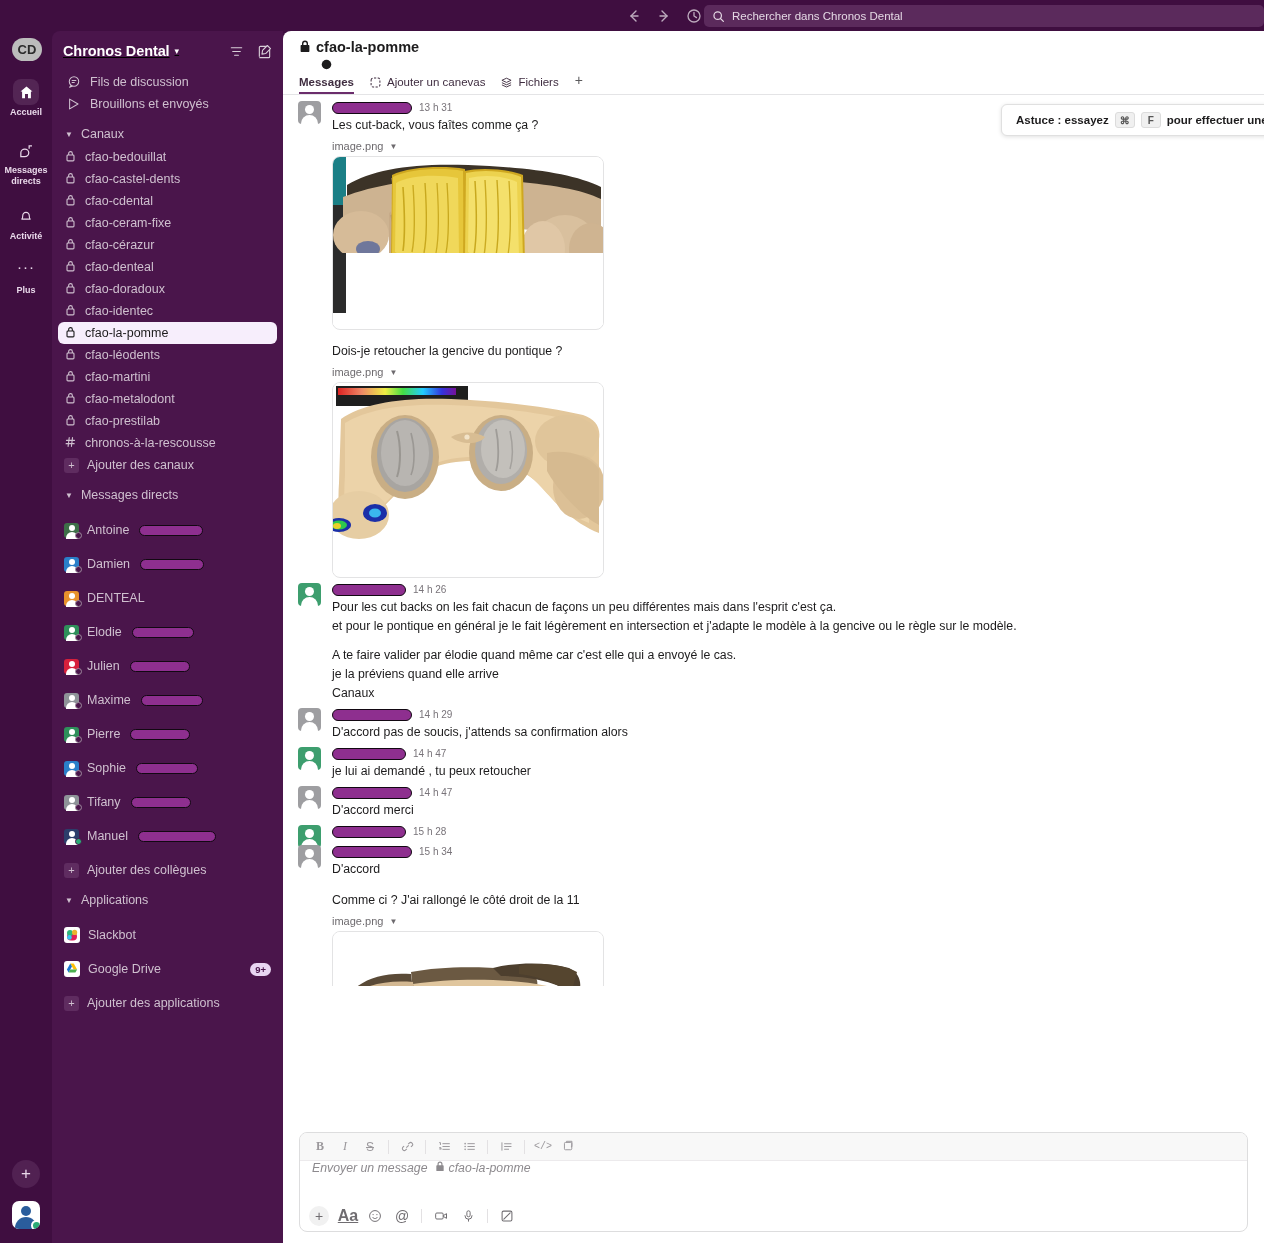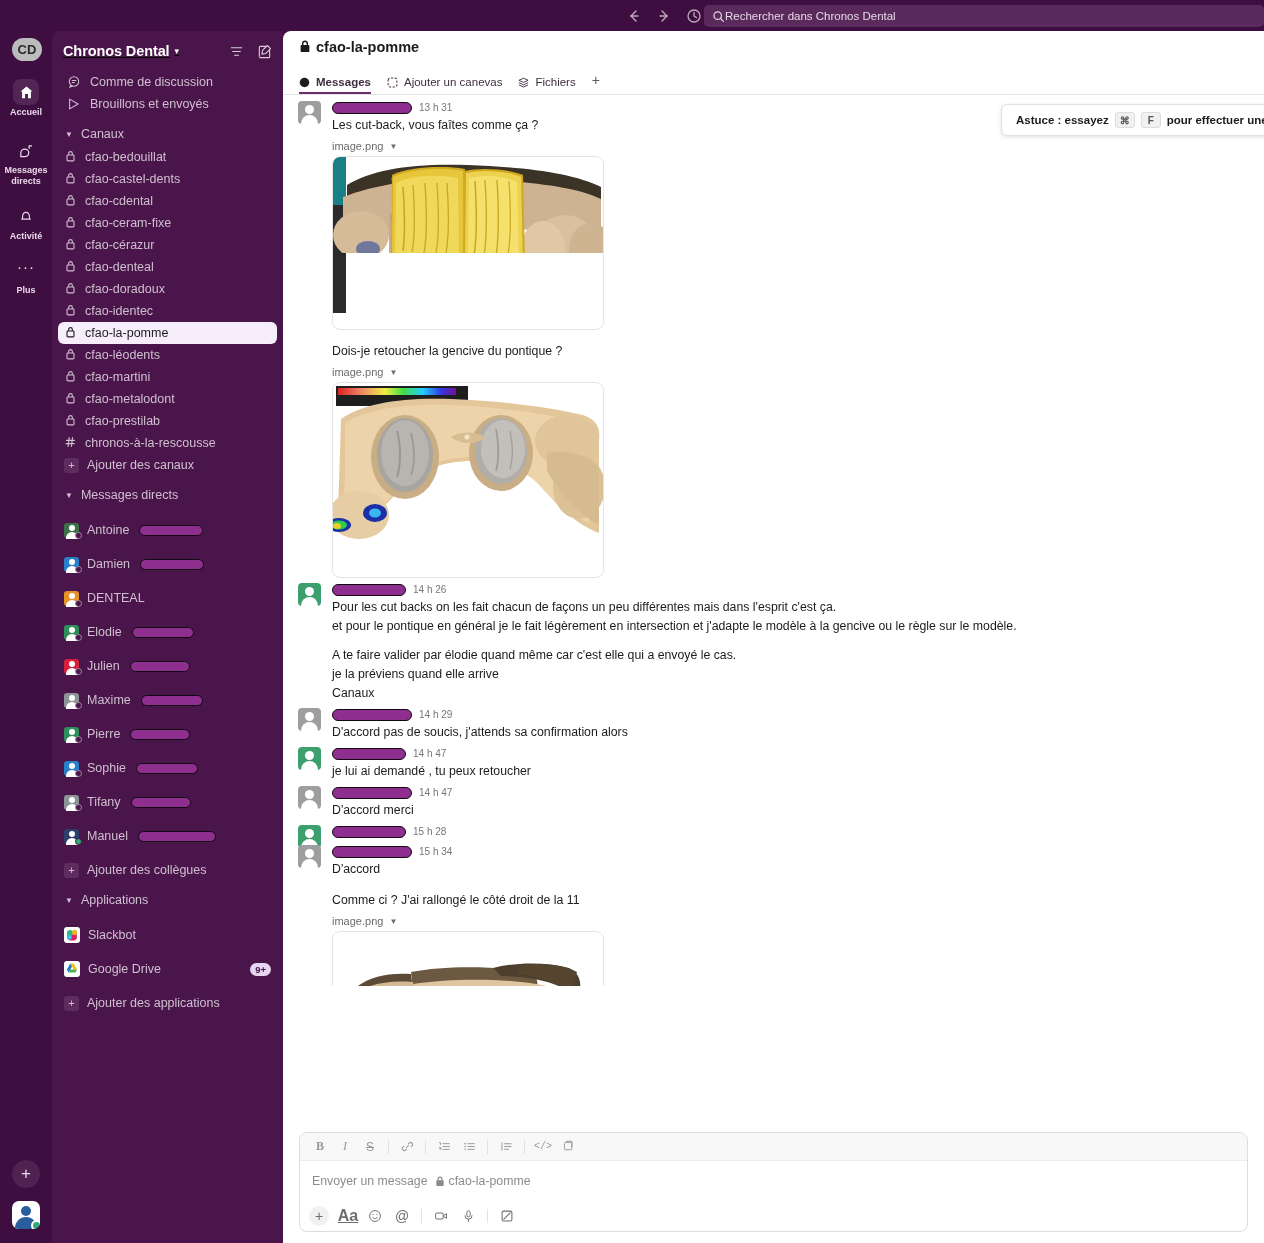--- a/index.html
+++ b/index.html
@@ -15,21 +15,21 @@
   .topbar {
     position: absolute; left: 0; top: 0; width: 1264px; height: 31px;
     background: #3f0e40; display: flex; align-items: center;
   }
   .nav-group { position: absolute; left: 626px; top: 0; height: 31px;
     display: flex; align-items: center; gap: 14px; color: #cfc3cf; }
   .nav-icn { width: 16px; height: 16px; display: block; opacity: .85; cursor: pointer; }
   .searchbar {
     position: absolute; left: 704px; top: 5px; width: 560px; height: 22px;
     background: #5b2a5c; border-radius: 5px;
-    display: flex; align-items: center; padding: 0 8px; 
+    display: flex; align-items: center; padding: 0 8px; gap: 7px;
     color: #e4d8e4; font-size: 11.5px; cursor: pointer;
   }
 
   
   .rail { position: absolute; left: 0; top: 31px; width: 52px; height: 1212px; background: #3f0e40; }
   .workspace-badge {
     position: absolute; left: 12px; top: 7px; width: 30px; height: 23px;
     background: #bcbcbc; border-radius: 14px; color: #2b2b2b;
     font-size: 13px; font-weight: 700; display: flex; align-items: center; justify-content: center;
     cursor: pointer;
@@ -104,43 +104,43 @@
   .main {
     position: absolute; left: 283px; top: 31px; width: 981px; height: 1212px;
     background: #fff; border-top-left-radius: 8px; overflow: hidden;
   }
   .chan-header { height: 31px; display: flex; align-items: center; padding: 0 16px; gap: 5px; }
   .chan-name { font-size: 14.5px; font-weight: 700; color: #1d1c1d; cursor: pointer; }
   .tabs { height: 33px; display: flex; align-items: flex-end; padding: 0 16px; gap: 16px;
     border-bottom: 1px solid #e4e4e6; }
   .tab { display: flex; align-items: center; gap: 6px; font-size: 11.5px; color: #3f2d40;
     padding-bottom: 6px; cursor: pointer; }
-  .tab.active { border-bottom: 2px solid #6b2d6c; font-weight: 700; padding-bottom: 4px; }
+  .tab.active { border-bottom: 2px solid #6b2d6c; font-weight: 700; padding-bottom: 4px; flex-direction: column; }
 
   .msgs { position: absolute; left: 0; top: 65px; width: 981px; height: 890px; overflow: hidden; }
   .msg { position: relative; padding: 3px 16px 0 16px; }
   .msg-head { display: flex; align-items: center; gap: 7px; height: 17px; }
   .avatar { position: absolute; left: 15px; top: 5px; width: 23px; height: 23px; border-radius: 4px; overflow: hidden; }
   .avatar .h { position: absolute; left: 7px; top: 4px; width: 9px; height: 9px; border-radius: 50%; background: #fff; }
   .avatar .b { position: absolute; left: 3px; top: 14px; width: 17px; height: 11px; border-radius: 9px 9px 0 0; background: #fff; }
   .mbody { padding-left: 33px; }
   .ts { font-size: 10px; color: #787379; }
   .mtext { font-size: 12.3px; color: #1d1c1d; line-height: 19px; }
   .fname { font-size: 11px; color: #6d6a6e; margin-top: 5px; display: flex; align-items: center; gap: 6px; cursor: pointer; }
   .imgbox { margin-top: 4px; border: 1px solid #e3e3e4; border-radius: 8px; background: #fff; overflow: hidden; }
 
   
   .composer { position: absolute; left: 16px; bottom: 11px; width: 949px;
     border: 1px solid #ddddde; border-radius: 8px; background: #fff; overflow: hidden; }
   .ctoolbar { height: 28px; background: #f8f8f8; border-bottom: 1px solid #eceaec;
     display: flex; align-items: center; gap: 3px; padding: 0 9px; color: #9b989c; font-size: 12px; }
   .ctool { width: 22px; height: 20px; display: flex; align-items: center; justify-content: center; cursor: pointer; }
   .cdiv { width: 1px; height: 14px; background: #e3e1e3; margin: 0 4px; }
-  .cinput { height: 40px; display: flex; align-items: center; padding: 0 12px;
-    font-size: 12.3px; color: #8d8a8e; gap: 4px; cursor: text; }
+  .cinput { height: 40px; display: flex; padding: 0 12px;
+    font-size: 12.3px; color: #8d8a8e; gap: 4px; cursor: text; font-style: italic; }
   .cfooter { height: 30px; display: flex; align-items: center; gap: 3px; padding: 0 9px; color: #6f6c70; }
   .cfbtn { width: 24px; height: 22px; display: flex; align-items: center; justify-content: center;
     font-size: 13px; cursor: pointer; }
 
   
   .tip {
     position: absolute; left: 1001px; top: 104px; width: 290px; height: 32px;
     background: #fff; border: 1px solid #e0e0e0; border-radius: 6px;
     box-shadow: 0 1px 4px rgba(0,0,0,.12);
     display: flex; align-items: center; gap: 6px; padding: 0 14px;
@@ -241,21 +241,21 @@
 
     <div id="quick-links">
         <div class="sb-row">
           <span class="ic">
             <svg width="14" height="14" viewBox="0 0 16 16" fill="none" stroke="currentColor" stroke-width="1.2">
               <circle cx="8" cy="7.4" r="5.4"></circle>
               <path d="M5.4 6.2h5.2M5.4 8.6h3.4"></path>
               <path d="M4.6 11.8L3 14l3.4-1.4" stroke-linejoin="round"></path>
             </svg>
           </span>
-          <span>Comme de discussion</span>
+          <span>Fils de discussion</span>
         </div>
         <div class="sb-row">
           <span class="ic">
             <svg width="14" height="14" viewBox="0 0 16 16" fill="none" stroke="currentColor" stroke-width="1.2">
               <path d="M3 2.4l9.6 5.6L3 13.6z" stroke-linejoin="round"></path>
             </svg>
           </span>
           <span>Brouillons et envoyés</span>
         </div>
       </div>

